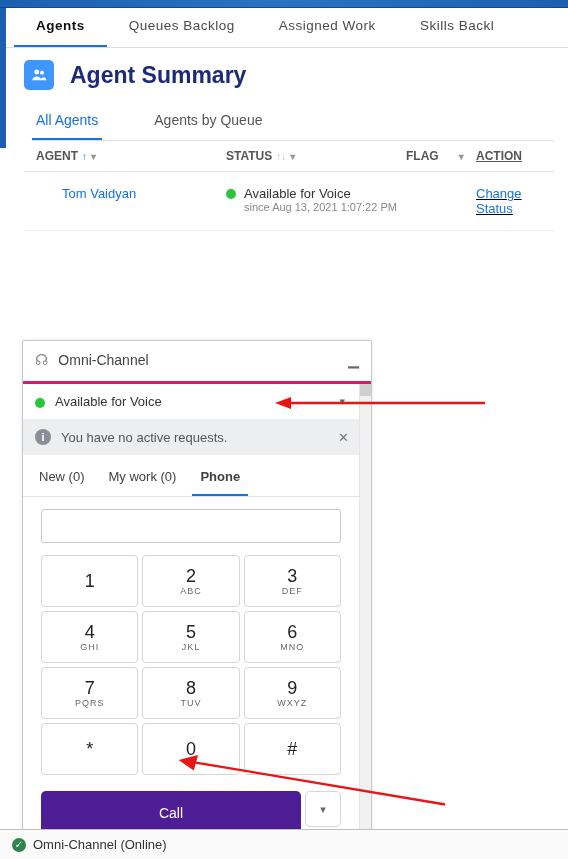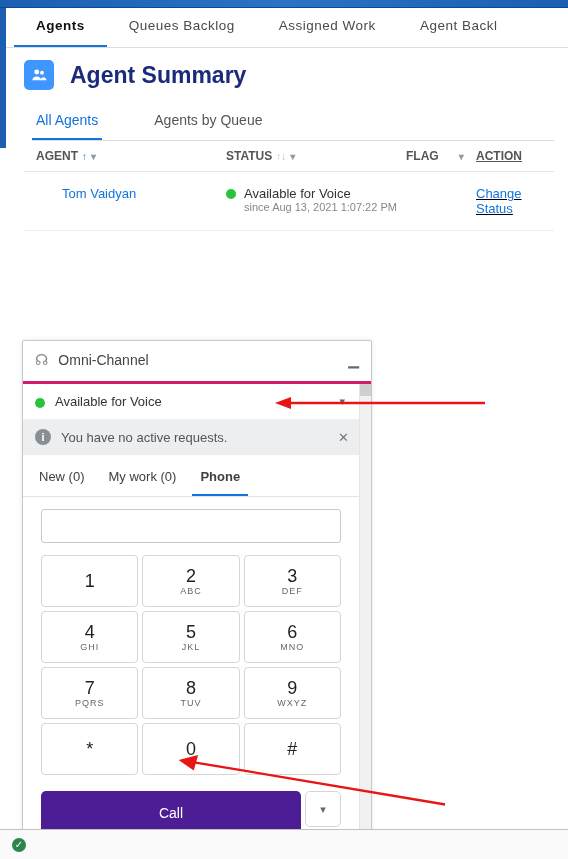--- a/index.html
+++ b/index.html
@@ -73,21 +73,21 @@
 </head>
 <body>
 
 <div class="topbar-bg"></div>
 <div class="side-line"></div>
 
 <div class="page-tabs">
   <div class="page-tab active">Agents</div>
   <div class="page-tab">Queues Backlog</div>
   <div class="page-tab">Assigned Work</div>
-  <div class="page-tab">Agent Backl</div>
+  <div class="page-tab">Skills Backl</div>
 </div>
 
 <div class="summary-wrap">
   <div class="summary-head">
     <div class="summary-icon">
       <svg width="18" height="18" viewBox="0 0 24 24">
           <circle cx="9" cy="8" r="3.3" fill="#fff"></circle>
           <circle cx="16" cy="9" r="2.6" fill="#fff"></circle>
           <path d="M3 19c0-3 3-5 6-5s6 2 6 5" fill="#fff"></path>
           <path d="M14 19c0-2 2-4 4-4s4 2 4 4" fill="#fff"></path>
@@ -236,14 +236,15 @@
   <polygon class="arrow-head" points="0,7 16,1 16,13"></polygon>
 </svg>
 <svg class="arrow2" viewBox="0 0 270 20">
   <line class="arrow-line" x1="270" y1="3" x2="14" y2="14"></line>
   <polygon class="arrow-head" points="0,15 18,6 17,22"></polygon>
 </svg>
 
 <div class="footer">
   <div class="foot-pill">
     <span class="foot-dot">✓</span>
+    <span>Omni-Channel (Online)</span>
   </div>
 </div>
 
 </body></html>

